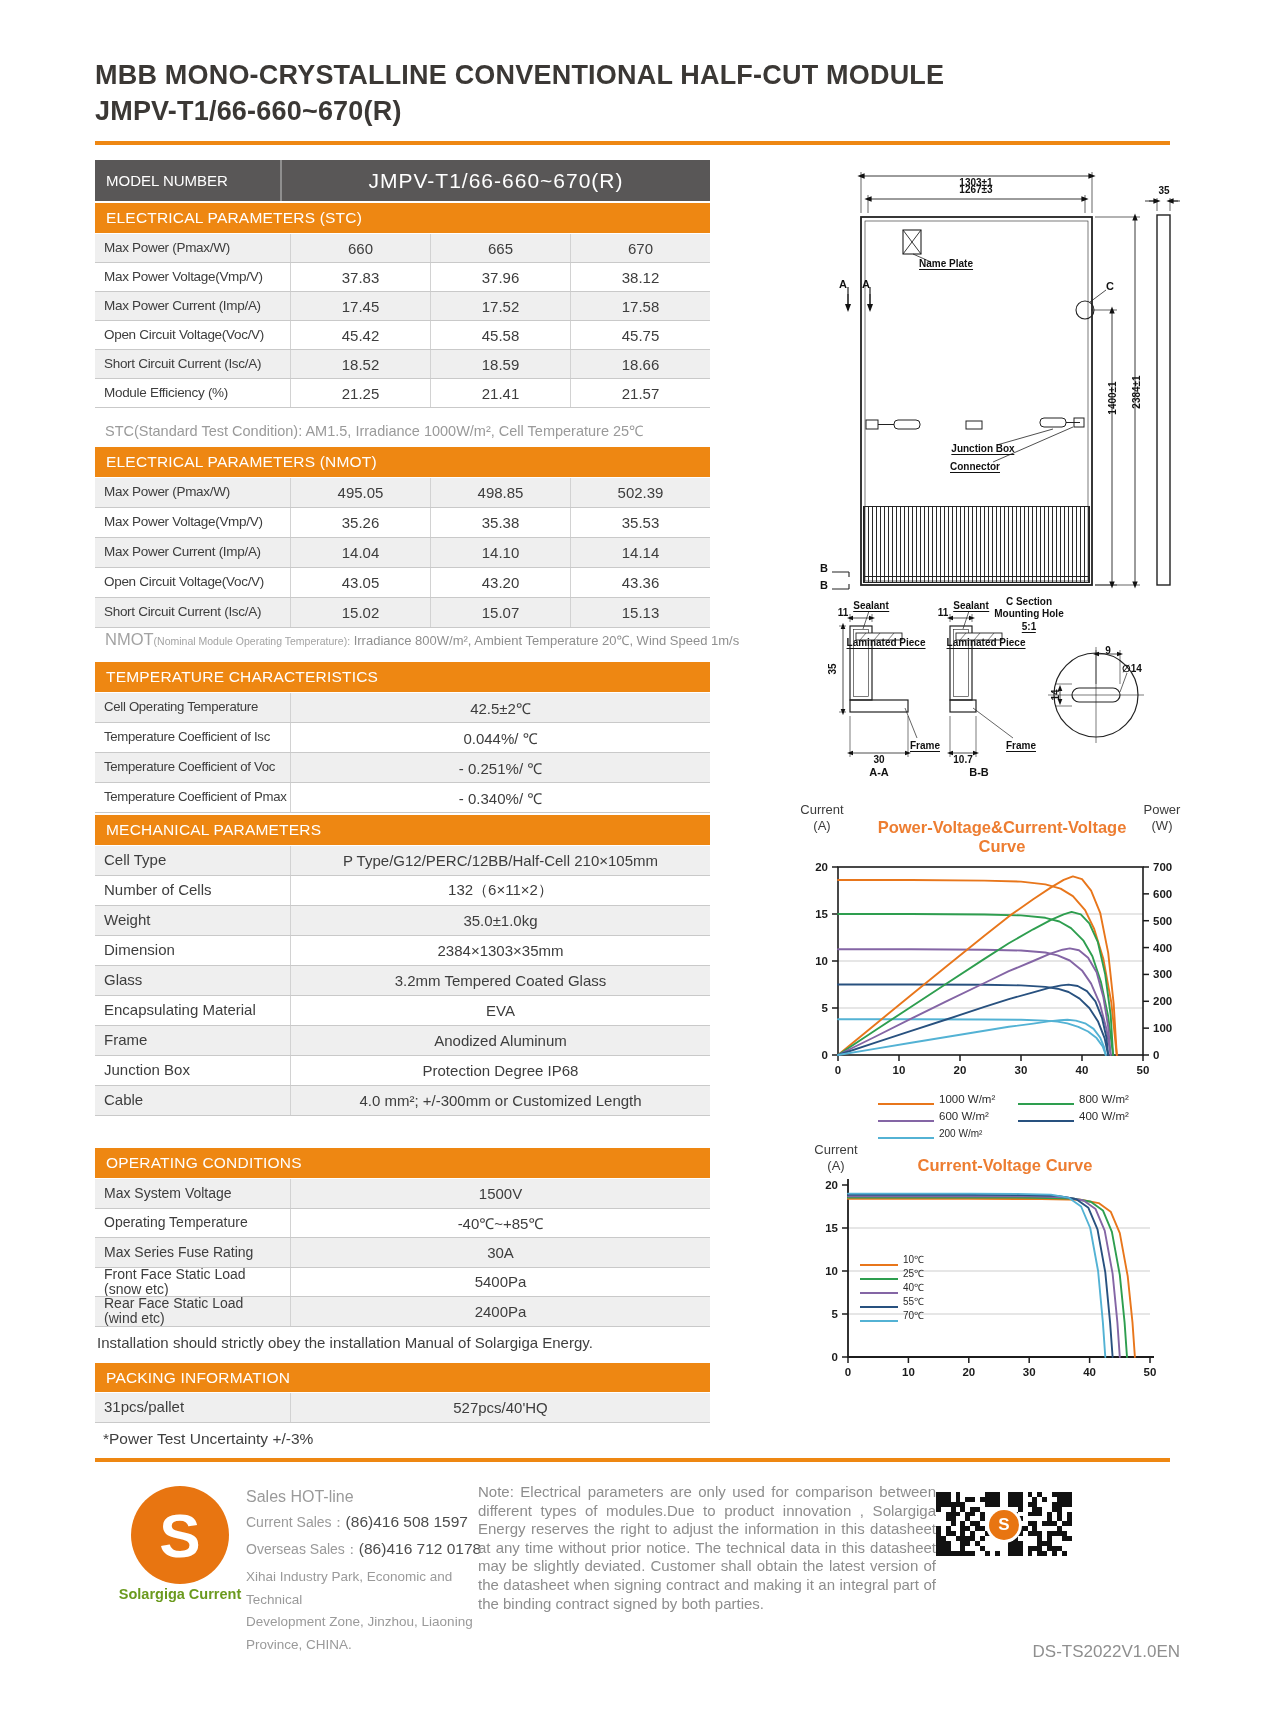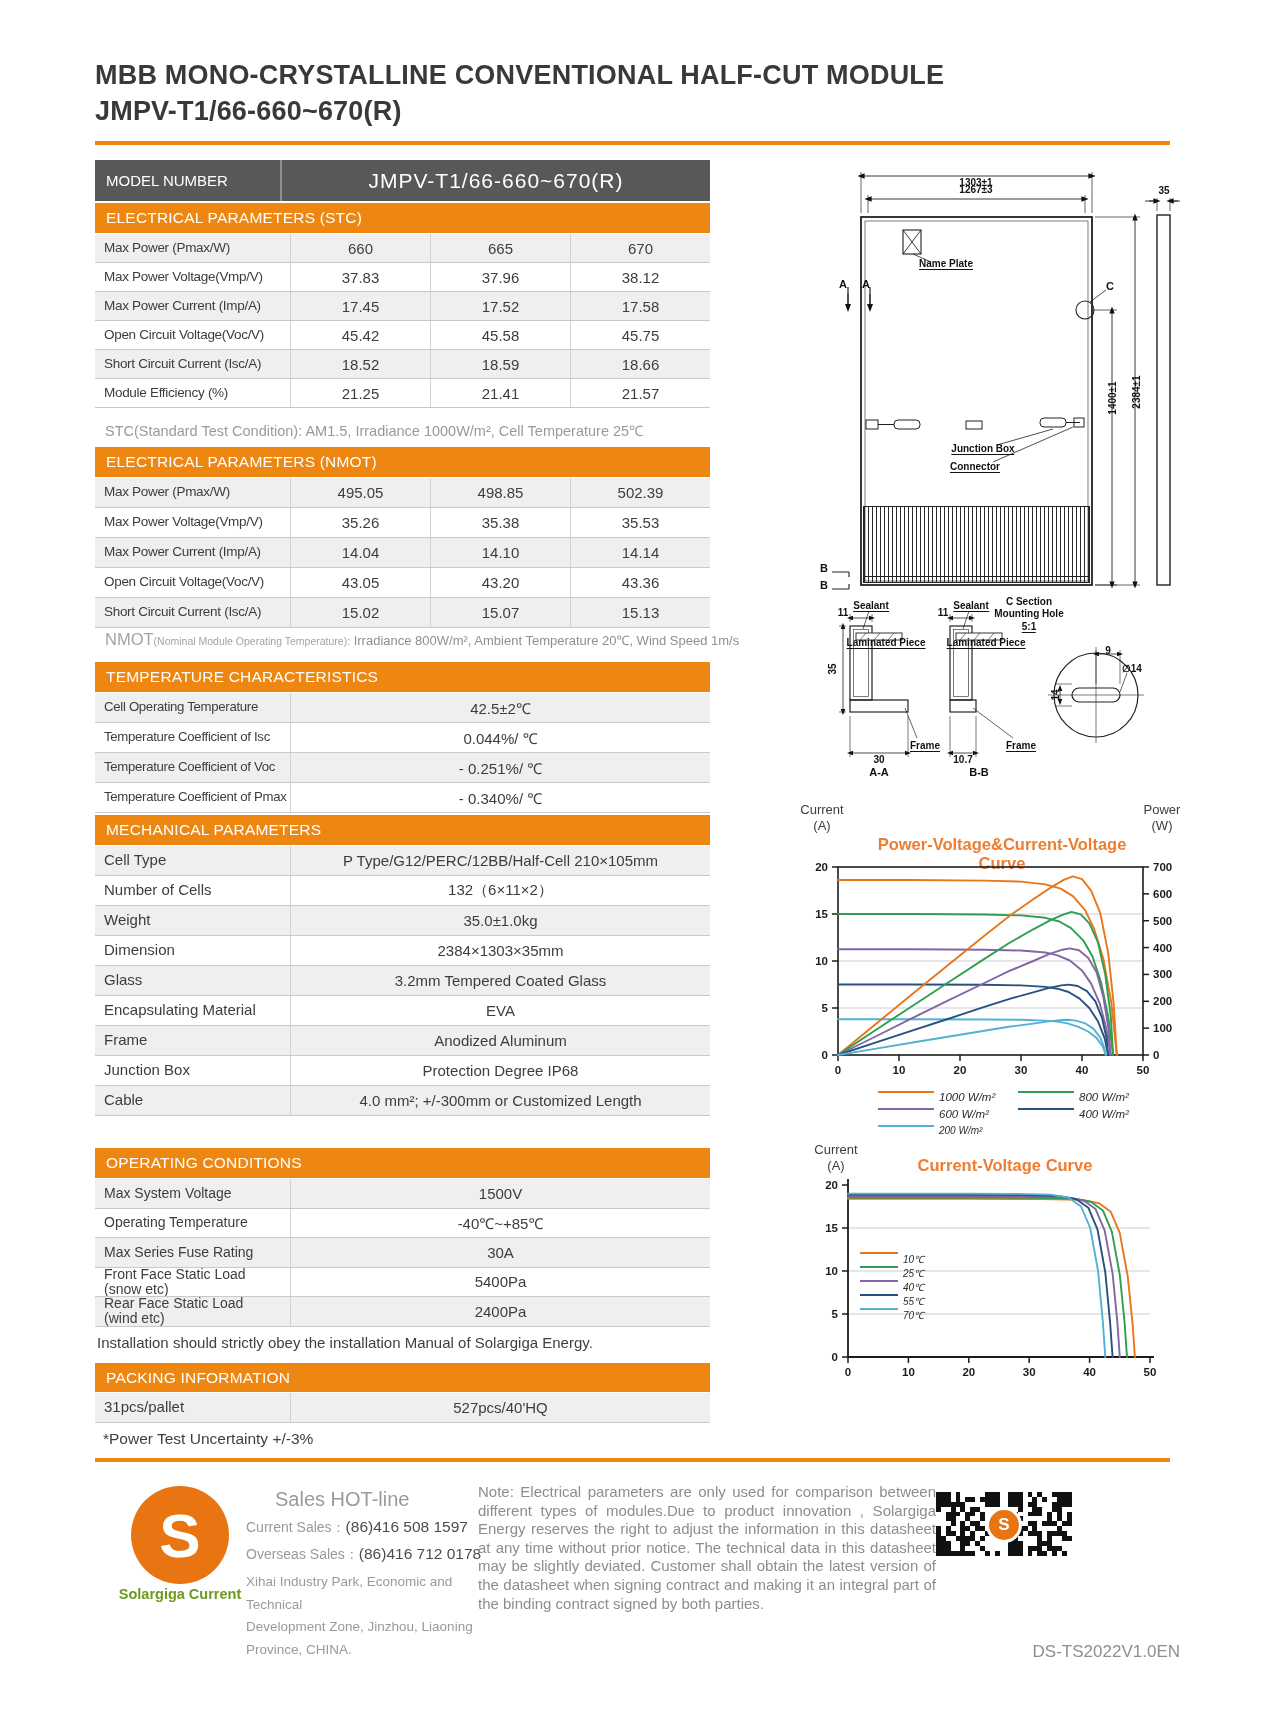--- a/index.html
+++ b/index.html
@@ -23,21 +23,21 @@
   .note-dark{color:#3f3f3f;font-size:15px;}
   .chart-axis-title{color:#3c3c3c;font-size:13px;text-align:center;line-height:1.25;}
   .chart-title{color:#ed7d31;font-size:16.5px;font-weight:bold;text-align:center;}
   svg text{font-family:"Liberation Sans",sans-serif;font-weight:bold;font-size:11.5px;fill:#1c1c1c;}
   .dlab{position:absolute;transform:translate(-50%,-50%);font-size:10px;font-weight:bold;color:#111;white-space:nowrap;}
   .dlab.und{border-bottom:1px solid #111;padding-bottom:0px;}
   .dlab.rot{transform:translate(-50%,-50%) rotate(-90deg);}
   .dlab.big{font-size:11px;}
   .stripes{background:repeating-linear-gradient(90deg,#2a2a2a 0 1px,transparent 1px 4px);border:1px solid #222;box-sizing:border-box;}
   .legend-grid{display:grid;grid-template-columns:140px 140px;row-gap:3px;}
-  .legend-item{display:flex;align-items:flex-start;height:14px;font-style:italic;}
+  .legend-item{display:flex;align-items:flex-end;height:14px;}
   .legend-swatch{height:2.4px;margin-right:5px;}
   .legend-label{font-size:11.5px;color:#2b2b2b;}
   .qr{display:grid;background:#fff;}
   .qr div{background:#111;}
   .logo-circle{border-radius:50%;background:#e87511;color:#fff;display:flex;align-items:center;justify-content:center;
                font-weight:bold;}
   .brand{color:#6b9a1e;font-weight:bold;font-size:14.5px;text-align:center;}
   .sales-gray{color:#9a9a9a;}
   .sales-val{color:#4c4c4c;}
   .foot-note{color:#8d8d8d;font-size:15px;text-align:justify;line-height:1.24;}
@@ -354,21 +354,21 @@
       <span class="dlab und" style="left: 1029px; top: 627px;">5:1</span>
       <span class="dlab" style="left: 1108px; top: 650px;">9</span>
       <span class="dlab rot" style="left: 1055px; top: 695px;">14</span>
       <span class="dlab" style="left: 1132px; top: 668px;">∅14</span>
     </div>
 
   <div class="abs chart-axis-title" style="left:792px;top:802px;width:60px;">
     <div>Current</div>
     <div>(A)</div>
   </div>
-  <div class="abs chart-title" style="left:856px;top:818px;width:292px;margin-top:17px;">Power-Voltage&amp;Current-Voltage Curve</div>
+  <div class="abs chart-title" style="left:856px;top:818px;width:292px;">Power-Voltage&amp;Current-Voltage Curve</div>
   <div class="abs chart-axis-title" style="left:1134px;top:802px;width:56px;">
     <div>Power</div>
     <div>(W)</div>
   </div>
   <svg class="abs" id="chart1-svg" style="left:770px;top:840px;" width="430" height="250" viewBox="0 0 430 250">
       <line x1="68" y1="168" x2="373" y2="168" stroke="#b8b8b8" stroke-width="0.7"></line>
       <line x1="68" y1="121" x2="373" y2="121" stroke="#b8b8b8" stroke-width="0.7"></line>
       <line x1="68" y1="74" x2="373" y2="74" stroke="#b8b8b8" stroke-width="0.7"></line>
       <rect x="68" y="27" width="305" height="188" fill="none" stroke="#1c1c1c" stroke-width="1.6"></rect>
       <line x1="62" y1="215" x2="68" y2="215" stroke="#1c1c1c" stroke-width="1.5"></line>
@@ -503,21 +503,21 @@
         <span class="legend-label" style="font-size: 10px;">70℃</span>
       </div>
     </div>
 
   <div class="abs logo-circle" style="left:131px;top:1486px;width:98px;height:98px;font-size:62px;">
     <span>S</span>
   </div>
   <div class="abs brand" style="left:116px;top:1586px;width:128px;">Solargiga Current</div>
 
   <div class="abs" style="left:246px;top:1488px;width:230px;">
-    <div class="sales-gray" style="font-size:20px;margin-bottom:7px;margin-left:29px;">Sales HOT-line</div>
+    <div class="sales-gray" style="font-size:16px;margin-bottom:7px;">Sales HOT-line</div>
     <div style="margin-bottom:8px;white-space:nowrap;">
       <span class="sales-gray" style="font-size:14px;">Current Sales：</span><span class="sales-val" style="font-size:15.5px;">(86)416 508 1597</span>
     </div>
     <div style="margin-bottom:7px;white-space:nowrap;">
       <span class="sales-gray" style="font-size:14px;">Overseas Sales：</span><span class="sales-val" style="font-size:15.5px;">(86)416 712 0178</span>
     </div>
     <div class="sales-gray" style="font-size:13.5px;line-height:1.68;">
       <div>Xihai Industry Park, Economic and Technical</div>
       <div>Development Zone, Jinzhou, Liaoning</div>
       <div>Province, CHINA.</div>

